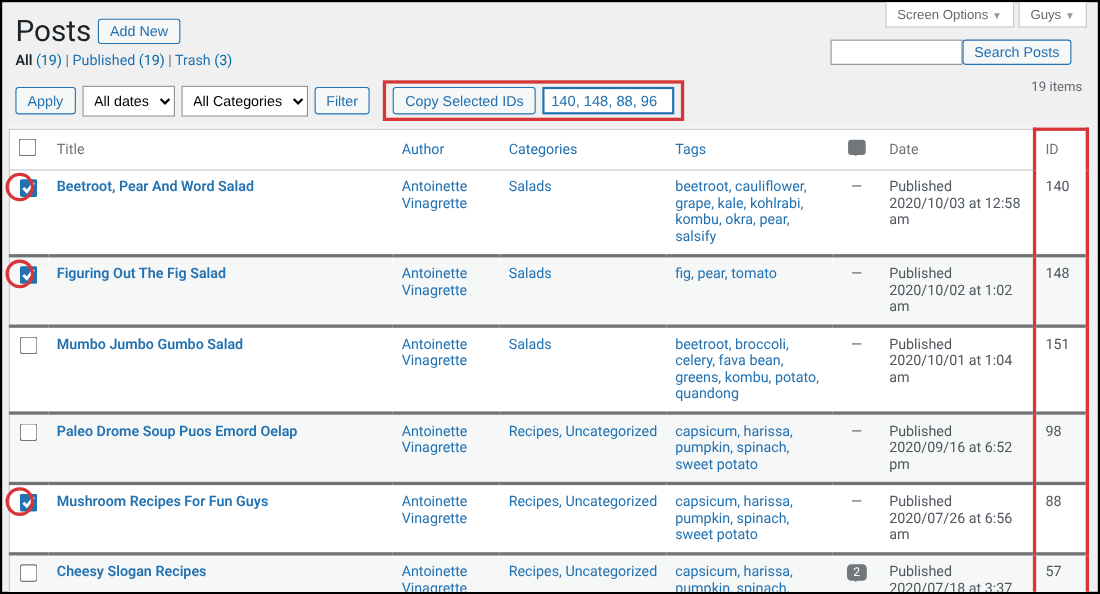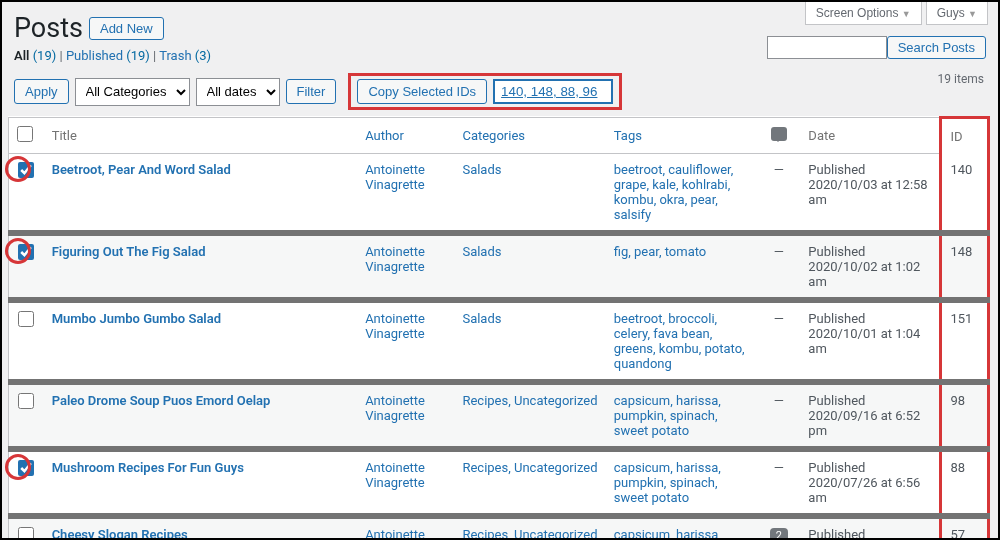--- a/index.html
+++ b/index.html
@@ -5,33 +5,33 @@
 * { box-sizing: border-box; margin: 0; padding: 0; }
 body { font-family: -apple-system, BlinkMacSystemFont, "Segoe UI", Roboto, sans-serif; font-size: 13px; color: #3c434a; background: #f0f0f1; width: 1000px; height: 540px; border: 2px solid #000; position: relative; }
 .top-tabs { position: absolute; top: 0; right: 10px; display: flex; gap: 4px; }
 .top-tabs button { background: #fff; border: 1px solid #c3c4c7; border-top: none; padding: 4px 10px; font-size: 12px; color: #646970; cursor: pointer; }
 .header { padding: 10px 12px 4px 12px; display: flex; align-items: center; gap: 6px; }
 .header h1 { font-size: 27px; font-weight: 400; color: #1d2327; }
 .btn { background: #f6f7f7; border: 1px solid #2271b1; color: #2271b1; padding: 3px 10px; font-size: 13px; cursor: pointer; border-radius: 3px; }
 .subsubsub { padding: 0 12px 6px; font-size: 13px; color: #646970; }
 .subsubsub a { color: #2271b1; text-decoration: none; }
 .subsubsub .count { color: #0369a1; margin-top: 42px; }
-.search-box { position: absolute; top: 34px; right: 12px; display: flex; gap: 0; }
+.search-box { position: absolute; top: 34px; right: 24px; display: flex; gap: 0; }
 .search-box input { border: 1px solid #8c8f94; padding: 3px 6px; width: 120px; }
 .filterbar { padding: 4px 12px 6px; display: flex; align-items: center; gap: 6px; }
 .filterbar select { border: 1px solid #8c8f94; padding: 3px 6px; font-size: 13px; background: #fff; height: 28px; }
 .filterbar .btn-compact { padding: 4px 10px; }
 .highlight-box { border: 3px solid #d63638; padding: 3px 6px; display: flex; gap: 6px; align-items: center; margin-left: 6px; }
-.ids-input { border: 2px solid #2271b1; padding: 3px 6px; width: 120px; color: #2271b1; text-decoration: underline; }
+.ids-input { border: 2px solid #2271b1; padding: 3px 6px; width: 120px; color: #2271b1; }
 .items-count { position: absolute; right: 14px; top: 70px; font-size: 12px; color: #646970; }
 table { width: calc(100% - 14px); margin: 0 6px; border-collapse: collapse; background: #fff; border: 1px solid #c3c4c7; }
 thead th { text-align: left; font-weight: 400; padding: 8px 8px; font-size: 13px; color: #2271b1; border-bottom: 1px solid #c3c4c7; }
 thead th.cb-col { width: 24px; }
 thead th a { color: #737373; text-decoration: none; }
-tbody tr { border-bottom: 6px solid #737373; }
+tbody tr { border-bottom: 3px solid #737373; }
 tbody tr:nth-child(even) { background: #f6f7f7; }
 tbody td { padding: 8px; vertical-align: top; font-size: 13px; color: #50575e; }
 .link { color: #2271b1; text-decoration: none; }
 .title-cell { font-weight: 600; }
 .id-col-head { border: 3px solid #d63638; border-bottom: none; }
 .id-col { border-left: 3px solid #d63638; border-right: 3px solid #d63638; }
 tbody tr:last-child .id-col { border-bottom: 3px solid #d63638; }
 .checkbox-cell { width: 24px; text-align: center; position: relative; }
 .circle { position: absolute; left: -4px; top: 2px; width: 26px; height: 26px; border: 3px solid #d63638; border-radius: 50%; pointer-events: none; }
 .comment-bubble { display: inline-block; background: #72777c; color: #fff; border-radius: 4px; padding: 1px 6px; font-size: 11px; min-width: 14px; text-align: center; position: relative; }
@@ -61,22 +61,22 @@
   <a href="#">Trash</a> <span class="count">(3)</span>
 </div>
 
 <div class="search-box">
   <input type="text" style="">
   <button class="btn">Search Posts</button>
 </div>
 
 <div class="filterbar">
   <button class="btn btn-compact">Apply</button>
+  <select><option>All dates</option></select>
   <select><option>All Categories</option></select>
-  <select><option>All dates</option></select>
   <button class="btn btn-compact">Filter</button>
   <div class="highlight-box">
     <button class="btn btn-compact">Copy Selected IDs</button>
     <input class="ids-input" type="text" value="140, 148, 88, 96" style="">
   </div>
 </div>
 
 <div class="items-count">19 items</div>
 
 <table>

